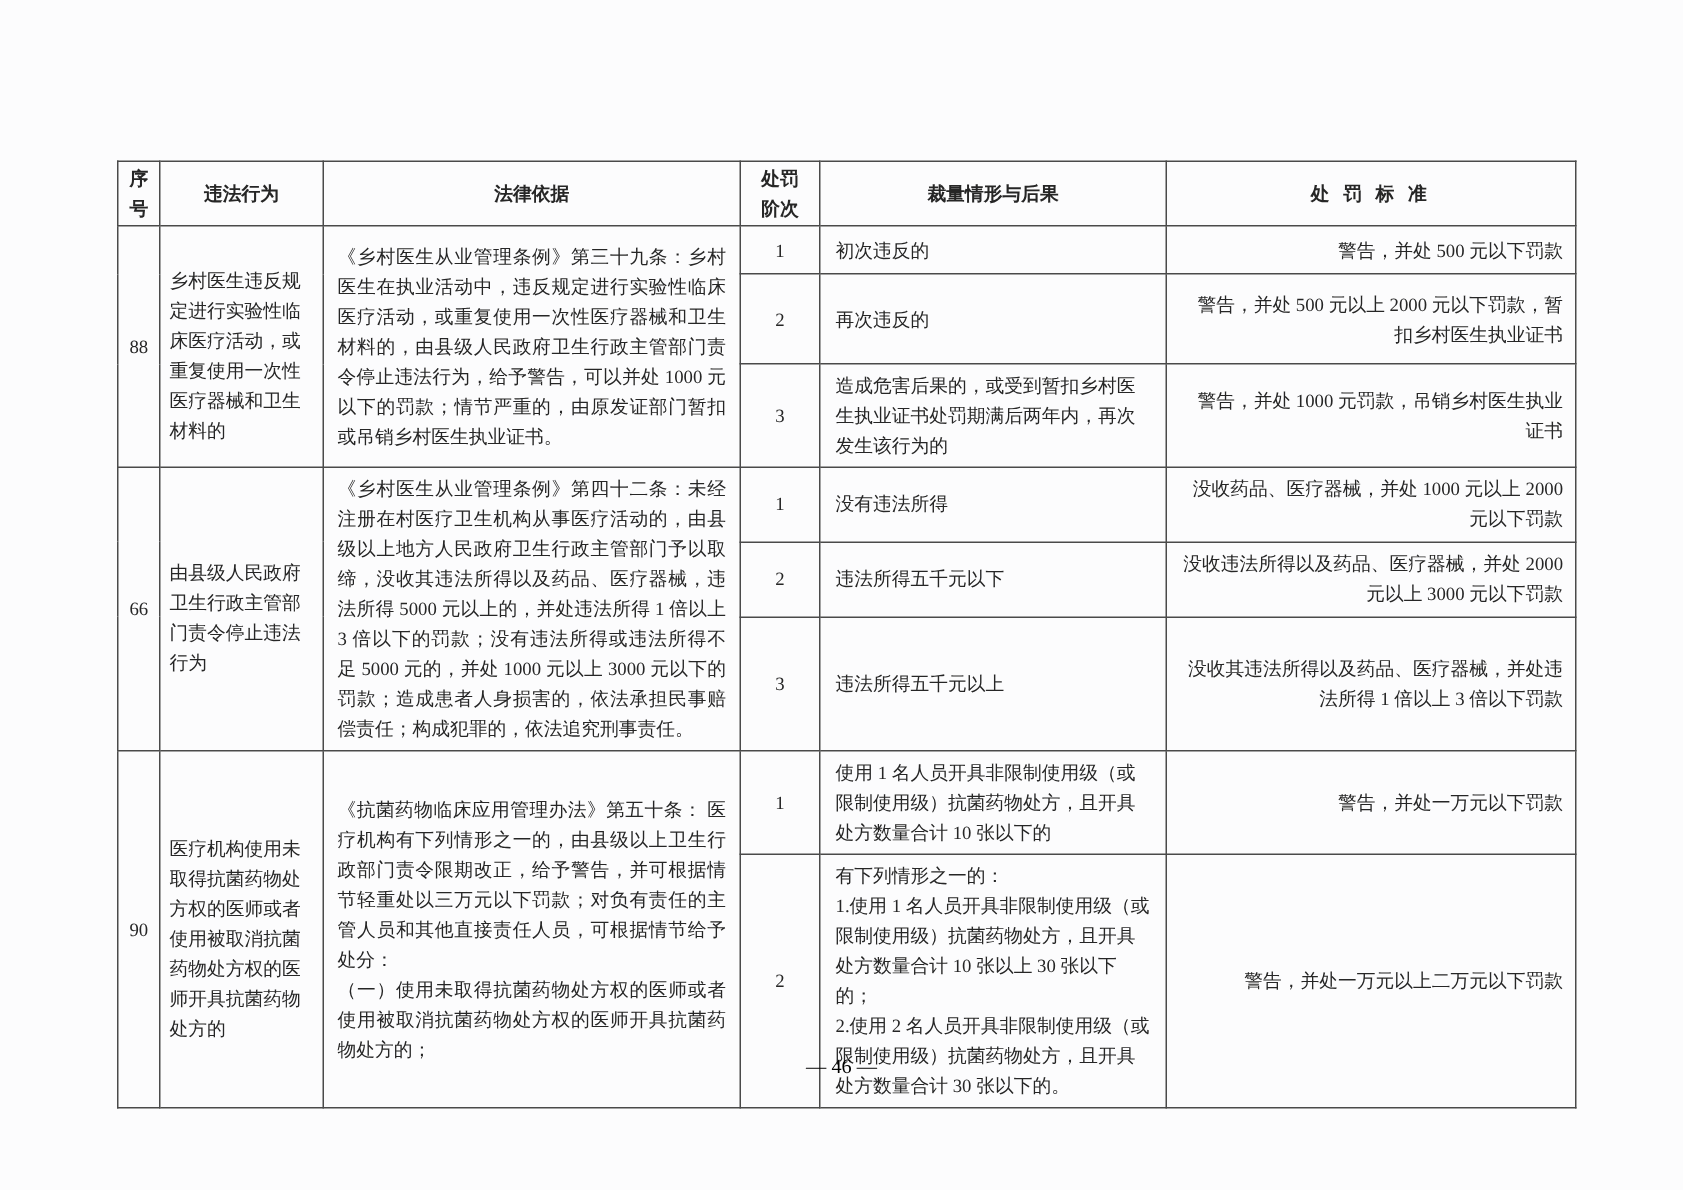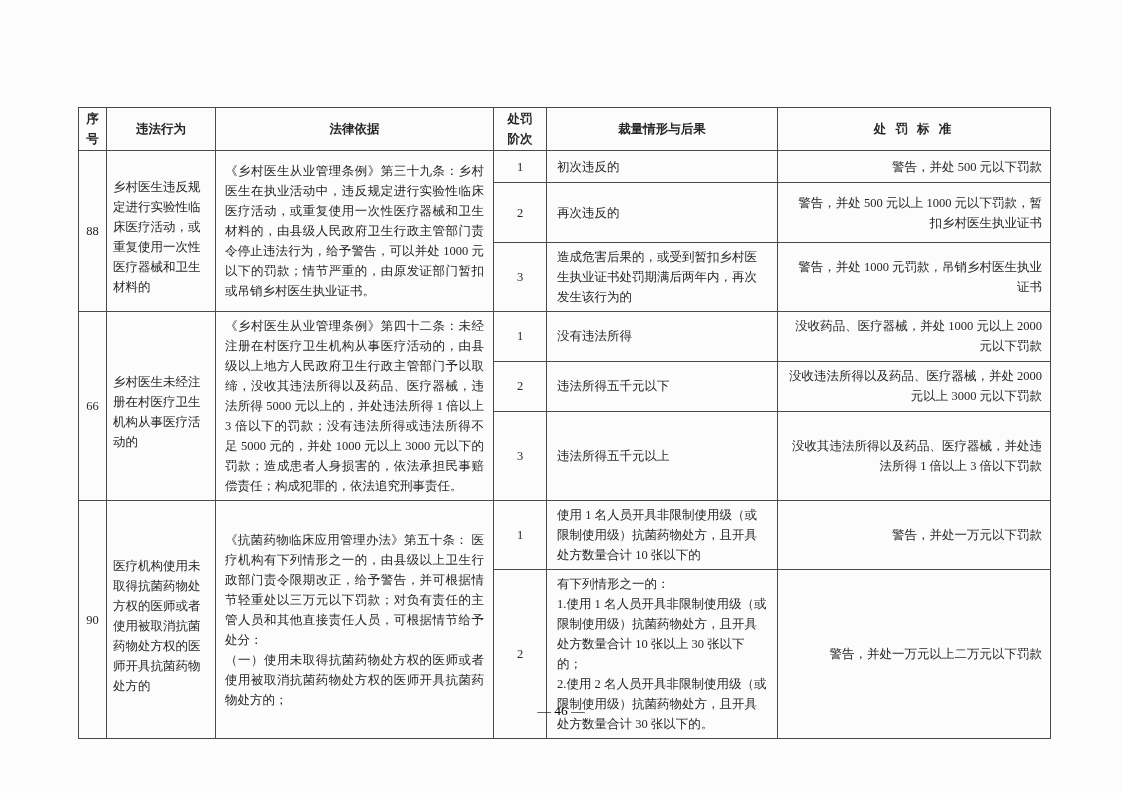--- a/index.html
+++ b/index.html
@@ -105,31 +105,31 @@
         <td rowspan="3" class="c-no">88</td>
         <td rowspan="3" class="c-violation">乡村医生违反规定进行实验性临床医疗活动，或重复使用一次性医疗器械和卫生材料的</td>
         <td rowspan="3" class="c-legal">《乡村医生从业管理条例》第三十九条：乡村医生在执业活动中，违反规定进行实验性临床医疗活动，或重复使用一次性医疗器械和卫生材料的，由县级人民政府卫生行政主管部门责令停止违法行为，给予警告，可以并处 1000 元以下的罚款；情节严重的，由原发证部门暂扣或吊销乡村医生执业证书。</td>
         <td class="c-level">1</td>
         <td class="c-circ">初次违反的</td>
         <td class="c-penalty">警告，并处 500 元以下罚款</td>
       </tr>
       <tr style="height:60px">
         <td class="c-level">2</td>
         <td class="c-circ">再次违反的</td>
-        <td class="c-penalty">警告，并处 500 元以上 1000 元以下罚款，暂扣乡村医生执业证书</td>
+        <td class="c-penalty">警告，并处 500 元以上 2000 元以下罚款，暂扣乡村医生执业证书</td>
       </tr>
       <tr style="height:65px">
         <td class="c-level">3</td>
         <td class="c-circ">造成危害后果的，或受到暂扣乡村医生执业证书处罚期满后两年内，再次发生该行为的</td>
         <td class="c-penalty">警告，并处 1000 元罚款，吊销乡村医生执业证书</td>
       </tr>
 
       <tr style="height:49px">
         <td rowspan="3" class="c-no">66</td>
-        <td rowspan="3" class="c-violation">乡村医生未经注册在村医疗卫生机构从事医疗活动的</td>
+        <td rowspan="3" class="c-violation">由县级人民政府卫生行政主管部门责令停止违法行为</td>
         <td rowspan="3" class="c-legal">《乡村医生从业管理条例》第四十二条：未经注册在村医疗卫生机构从事医疗活动的，由县级以上地方人民政府卫生行政主管部门予以取缔，没收其违法所得以及药品、医疗器械，违法所得 5000 元以上的，并处违法所得 1 倍以上 3 倍以下的罚款；没有违法所得或违法所得不足 5000 元的，并处 1000 元以上 3000 元以下的罚款；造成患者人身损害的，依法承担民事赔偿责任；构成犯罪的，依法追究刑事责任。</td>
         <td class="c-level">1</td>
         <td class="c-circ">没有违法所得</td>
         <td class="c-penalty">没收药品、医疗器械，并处 1000 元以上 2000 元以下罚款</td>
       </tr>
       <tr style="height:48px">
         <td class="c-level">2</td>
         <td class="c-circ">违法所得五千元以下</td>
         <td class="c-penalty">没收违法所得以及药品、医疗器械，并处 2000 元以上 3000 元以下罚款</td>
       </tr>

